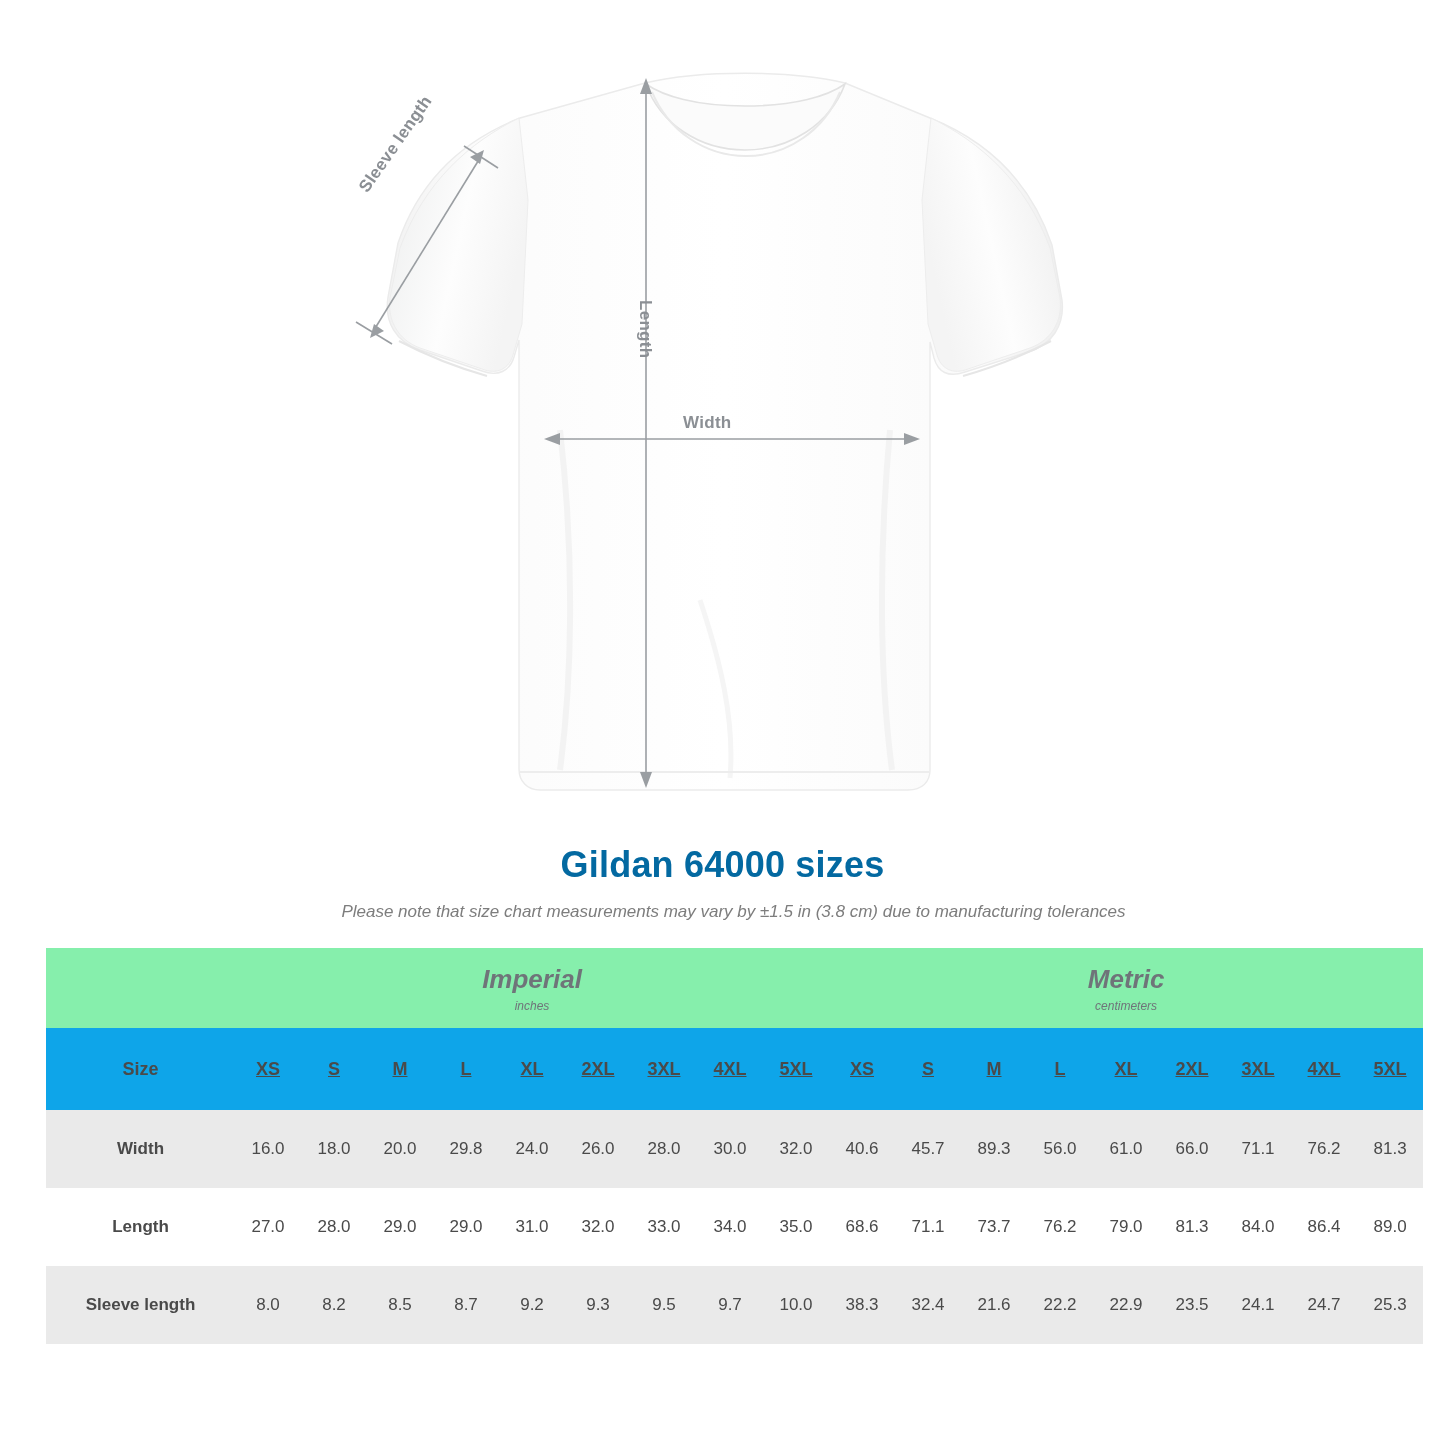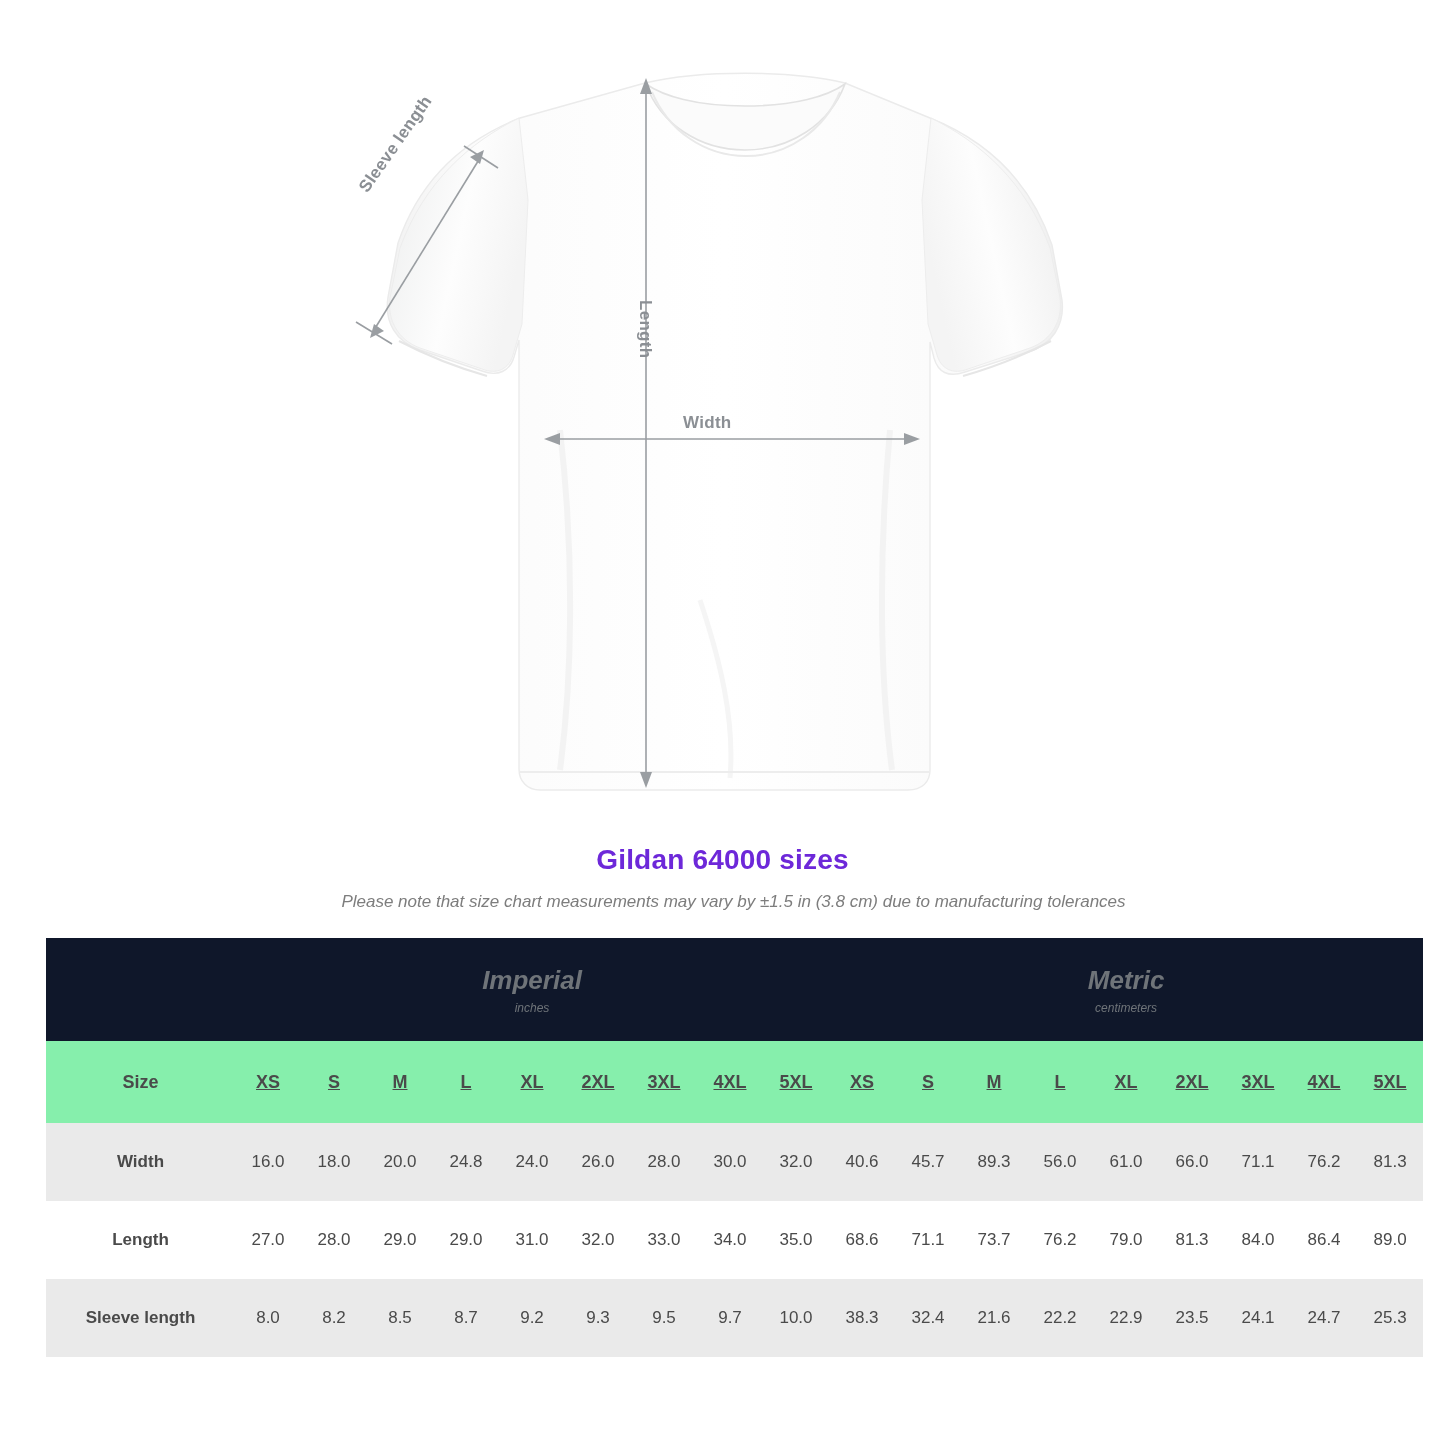--- a/index.html
+++ b/index.html
@@ -50,23 +50,23 @@
     left: 683px;
     top: 413px;
   }
 
   
   .title-block {
     text-align: center;
     margin-top: 24px;
   }
   .chart-title {
-    font-size: 28px;
+    font-size: 36px;
     font-weight: bold;
-    color: #6d28d9;
+    color: #0369a1;
     margin: 0;
     letter-spacing: 0.2px;
   }
   .chart-note {
     font-size: 17px;
     font-style: italic;
     color: #7d7d7d;
     margin-top: 16px;
     padding-left: 22px;
   }
@@ -81,43 +81,43 @@
     table-layout: fixed;
   }
   table.size-table td, table.size-table th {
     text-align: center;
     font-size: 17px;
     color: #4a4a4a;
     padding: 0;
     border: none;
   }
   .unit-head {
-    height: 103px;
-    background: #0f172a;
+    height: 80px;
+    background: #86efac;
     vertical-align: middle;
   }
   .unit-name {
     font-size: 26px;
     font-style: italic;
     font-weight: bold;
     color: #6f7479;
     line-height: 1.25;
   }
   .unit-sub {
     font-size: 12px;
     font-style: italic;
     color: #6f7479;
     margin-top: 4px;
   }
   .row-head-cell {
     font-weight: bold;
     font-size: 18px;
     color: #4a4a4a;
   }
-  tr.r-size td { height: 82px; background: #86efac; font-weight: bold; font-size: 18px; }
+  tr.r-size td { height: 82px; background: #0ea5e9; font-weight: bold; font-size: 18px; }
   tr.r-size td.val { font-weight: bold; text-decoration: underline; }
   tr.r-grey td { height: 78px; background: #eaeaea; }
   tr.r-white td { height: 78px; background: #ffffff; }
   td.val { font-size: 17px; color: #4a4a4a; }
 </style>
 </head>
 <body>
 
 <div class="illustration">
   <svg class="shirt-svg" width="1445" height="820" viewBox="0 0 1445 820">
@@ -253,21 +253,21 @@
         <td class="val">3XL</td>
         <td class="val">4XL</td>
         <td class="val">5XL</td>
       </tr>
 
       <tr class="r-grey">
         <td class="row-head-cell">Width</td>
         <td class="val">16.0</td>
         <td class="val">18.0</td>
         <td class="val">20.0</td>
-        <td class="val">24.8</td>
+        <td class="val">29.8</td>
         <td class="val">24.0</td>
         <td class="val">26.0</td>
         <td class="val">28.0</td>
         <td class="val">30.0</td>
         <td class="val">32.0</td>
         <td class="val">40.6</td>
         <td class="val">45.7</td>
         <td class="val">89.3</td>
         <td class="val">56.0</td>
         <td class="val">61.0</td>

